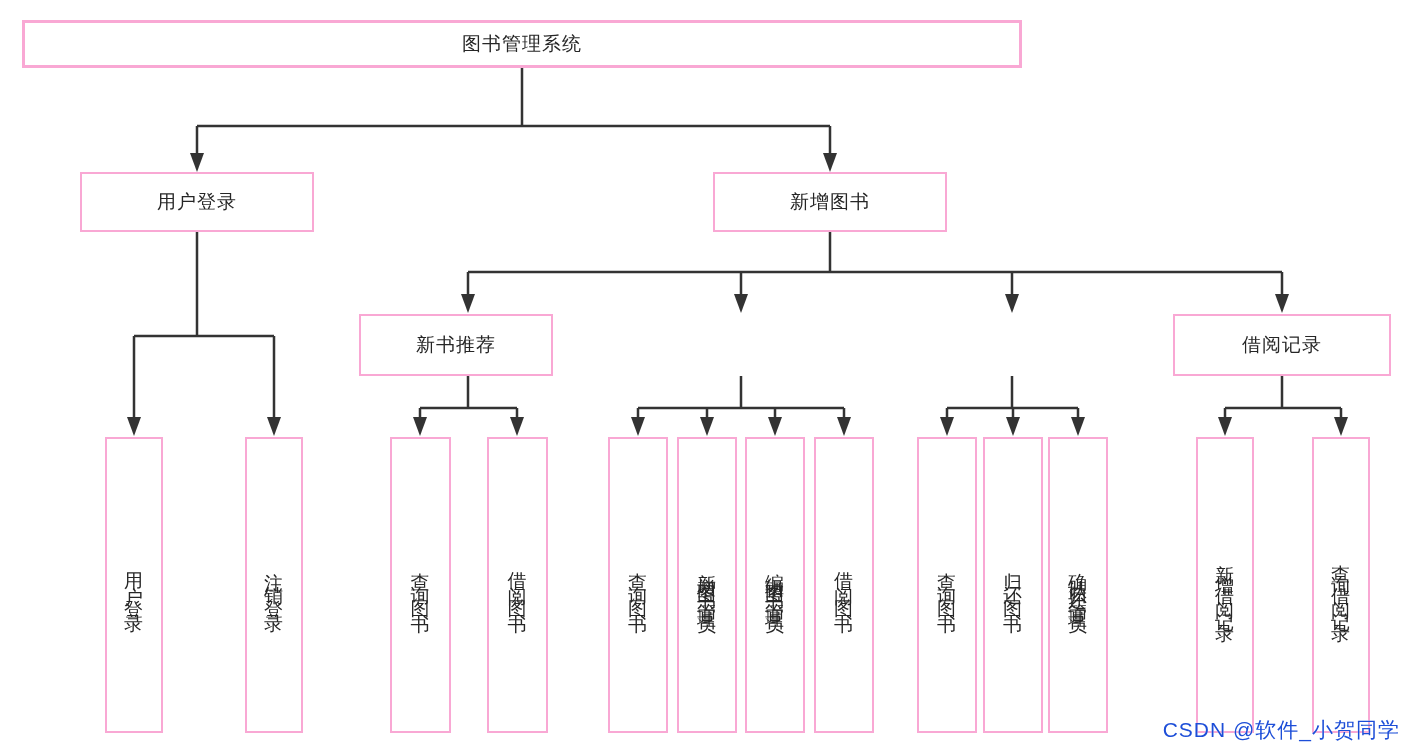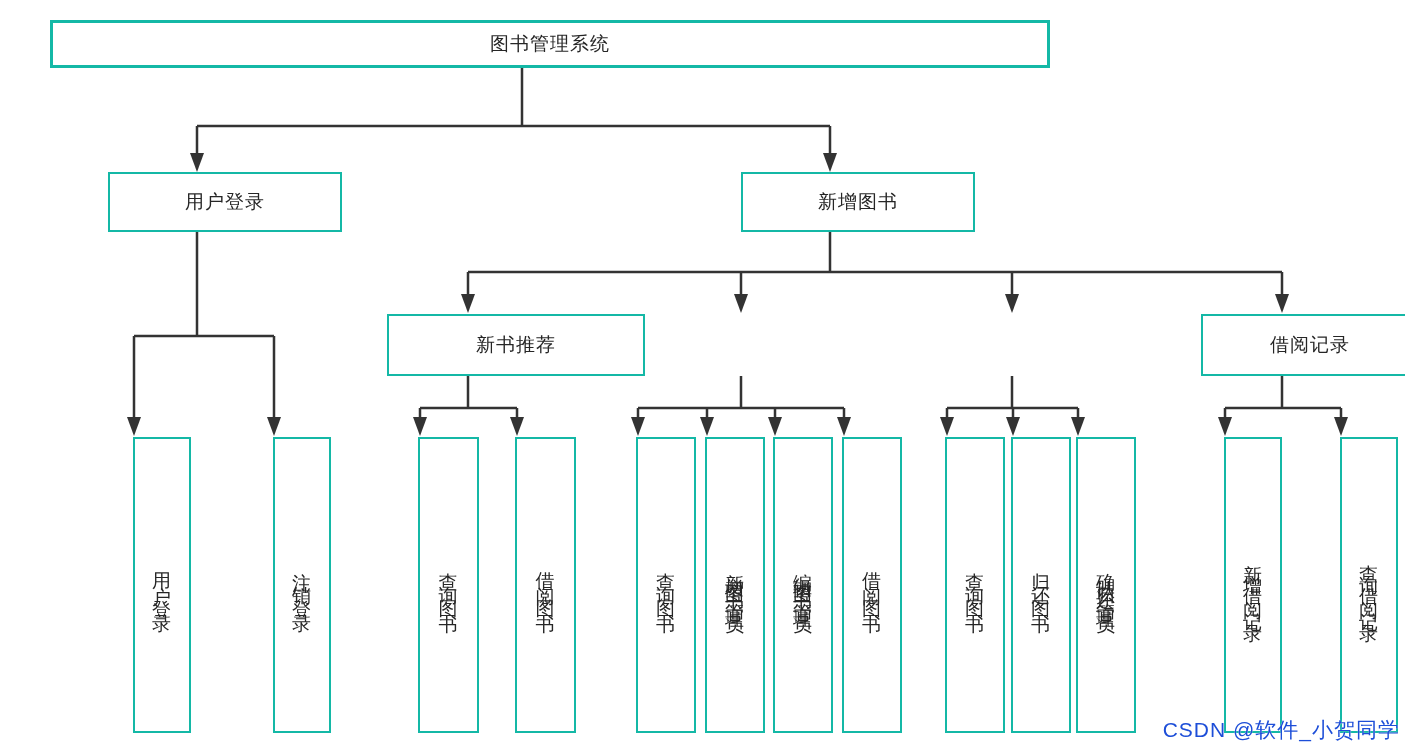--- a/index.html
+++ b/index.html
@@ -14,26 +14,25 @@
   }
   svg.connectors {
     position: absolute;
     left: 0; top: 0;
     z-index: 0;
   }
   .box {
     position: absolute;
     box-sizing: border-box;
     background: #ffffff;
-    border: 2px solid #14b8a6;
+    border: 2px solid #f9a8d4;
     display: flex;
     align-items: center;
     justify-content: center;
     z-index: 1;
-    margin-left: 28px;
   }
   .box.root { border-width: 3px; }
   .hlabel {
     font-size: 19px;
     letter-spacing: 1px;
     white-space: nowrap;
   }
   .vtext {
     writing-mode: vertical-rl;
     text-orientation: mixed;
@@ -105,21 +104,21 @@
     <span class="hlabel">图书管理系统</span>
   </div>
 
   <div class="box" style="left:80px; top:172px; width:234px; height:60px;">
     <span class="hlabel">用户登录</span>
   </div>
   <div class="box" style="left:713px; top:172px; width:234px; height:60px;">
     <span class="hlabel">新增图书</span>
   </div>
 
-  <div class="box" style="left:359px; top:314px; width:258px; height:62px;">
+  <div class="box" style="left:359px; top:314px; width:194px; height:62px;">
     <span class="hlabel">新书推荐</span>
   </div>
   <div class="box" style="left:1173px; top:314px; width:218px; height:62px;">
     <span class="hlabel">借阅记录</span>
   </div>
 
   <div class="box" style="left:105px; top:437px; width:58px; height:296px;">
     <span class="vtext">用户登录</span>
   </div>
   <div class="box" style="left:245px; top:437px; width:58px; height:296px;">

